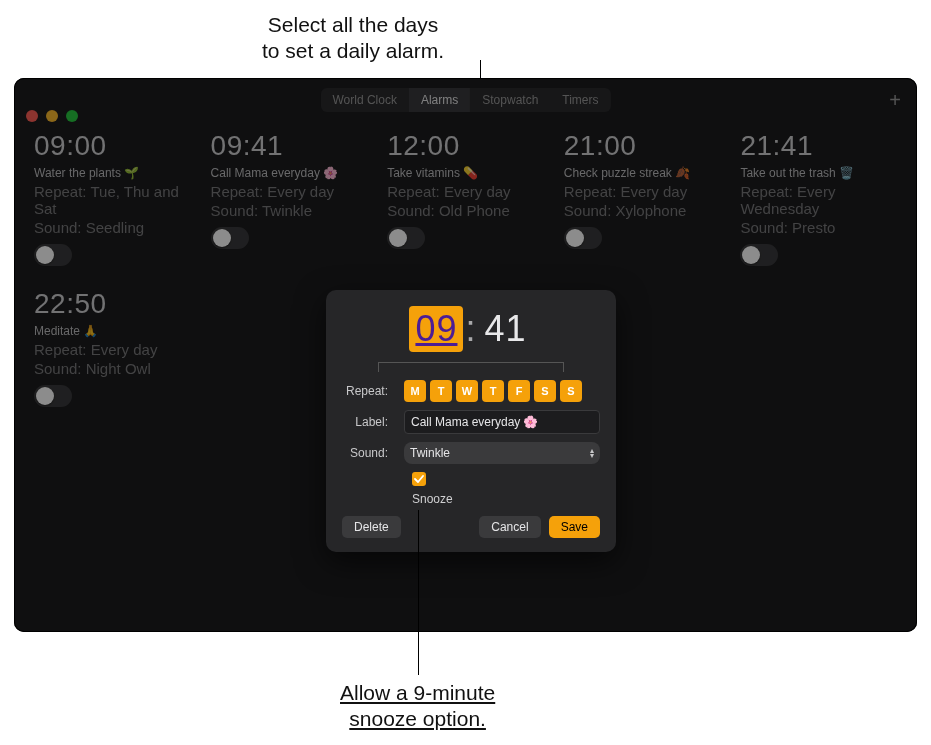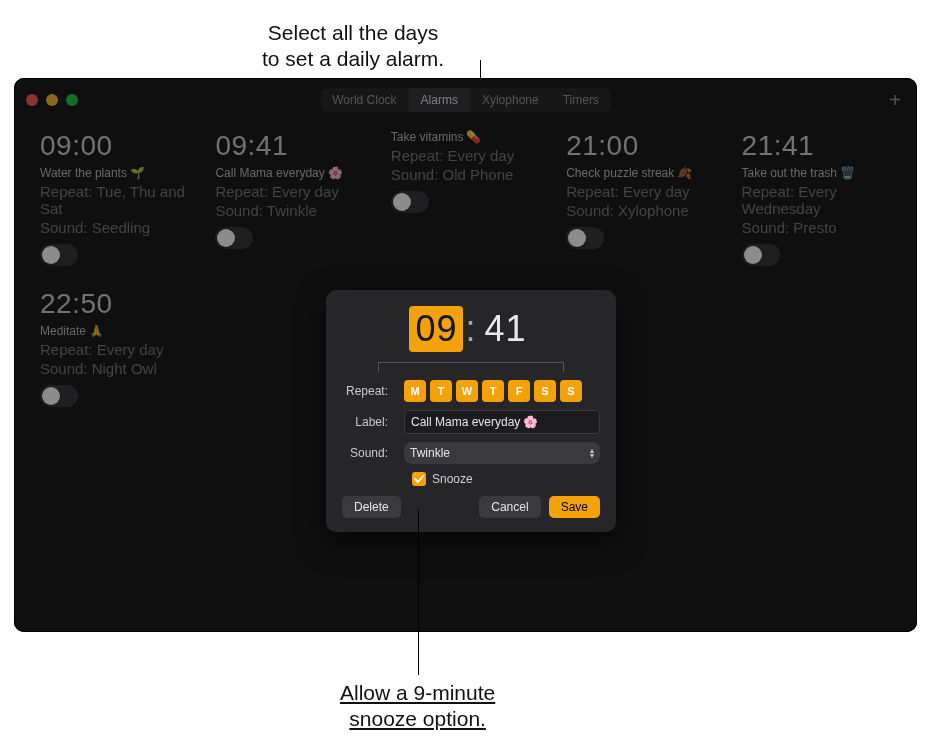--- a/index.html
+++ b/index.html
@@ -33,21 +33,21 @@
     width: 903px;
     height: 554px;
     background: #1c1c1e;
     border-radius: 10px;
     overflow: hidden;
     box-shadow: 0 0 0 1px #000 inset;
   }
   .titlebar {
     height: 44px;
     display: flex;
-    align-items: center;
+    align-items: flex-end;
     padding: 0 12px;
     position: relative;
   }
   .traffic {
     display: flex;
     gap: 8px;
   }
   .dot {
     width: 12px; height: 12px; border-radius: 50%;
   }
@@ -78,26 +78,25 @@
     position: absolute;
     right: 16px;
     top: 12px;
     color: #999;
     font-size: 20px;
     line-height: 1;
     cursor: pointer;
   }
   
   .alarms-grid {
-    padding: 8px 18px 18px 6px;
+    padding: 8px 18px 18px 20px;
     display: grid;
     grid-template-columns: repeat(5, 1fr);
     grid-auto-rows: min-content;
     gap: 22px 18px;
-    margin-left: 20px;
   }
   .alarm-card {
     color: #9a9a9c;
     min-height: 120px;
   }
   .alarm-time {
     font-size: 28px;
     font-weight: 300;
     color: #cfcfd1;
     letter-spacing: 0.5px;
@@ -158,21 +157,22 @@
     letter-spacing: 1px;
     margin-bottom: 10px;
   }
   .time-seg {
     padding: 2px 6px;
     border-radius: 4px;
     color: #e8e8ea;
   }
   .time-seg.sel {
     background: #f5a10a;
-    color: #0f172a;
+    color: #4c1d95;
+    text-decoration: underline;
   }
   .time-colon { color: #a9a9ab; padding: 0 2px; }
   .bracket {
     position: relative;
     height: 10px;
     margin: 0 36px 4px 36px;
     border-left: 1px solid #555;
     border-right: 1px solid #555;
     border-top: 1px solid #555;
   }
@@ -232,20 +232,21 @@
     font-size: 8px;
     color: #c8c8ca;
   }
   .chk-row {
     margin-left: 70px;
     display: flex;
     gap: 6px;
     font-size: 12px;
     margin-top: 6px;
     margin-bottom: 10px;
+    flex-direction: column;
   }
   .chk {
     width: 14px; height: 14px;
     border-radius: 3px;
     background: #f5a10a;
     display: flex;
     align-items: center;
     justify-content: center;
     cursor: pointer;
   }
@@ -272,38 +273,38 @@
     font-weight: 400;
   }
   .btn-right {
     display: flex;
     gap: 8px;
   }
 </style>
 </head>
 <body>
 
-<div class="annotation" style="left:262px; top:20px;">
+<div class="annotation" style="left:262px; top:12px;">
   <span style="white-space:pre;">Select all the days
 to set a daily alarm.</span>
 </div>
 
 <div class="leader" style="left:480px; top:60px; width:1px; height:310px;"></div>
 
 <div class="mac-window">
   <div class="titlebar">
     <div class="traffic">
       <span class="dot red"></span>
       <span class="dot yellow"></span>
       <span class="dot green"></span>
     </div>
     <div class="seg">
       <div class="seg-item">World Clock</div>
       <div class="seg-item active">Alarms</div>
-      <div class="seg-item">Xylophone</div>
+      <div class="seg-item">Stopwatch</div>
       <div class="seg-item">Timers</div>
     </div>
     <div class="add-btn">+</div>
   </div>
 
   <div class="alarms-grid">
 
     <div class="alarm-card">
       <div class="alarm-time">09:00</div>
       <div class="alarm-label">Water the plants 🌱</div>
@@ -314,20 +315,21 @@
 
     <div class="alarm-card">
       <div class="alarm-time">09:41</div>
       <div class="alarm-label">Call Mama everyday 🌸</div>
       <div class="alarm-meta">Repeat: Every day</div>
       <div class="alarm-meta">Sound: Twinkle</div>
       <div class="toggle"></div>
     </div>
 
     <div class="alarm-card">
+      <div class="alarm-time">12:00</div>
       <div class="alarm-label">Take vitamins 💊</div>
       <div class="alarm-meta">Repeat: Every day</div>
       <div class="alarm-meta">Sound: Old Phone</div>
       <div class="toggle"></div>
     </div>
 
 
     <div class="alarm-card">
       <div class="alarm-time">21:00</div>
       <div class="alarm-label">Check puzzle streak 🍂</div>

